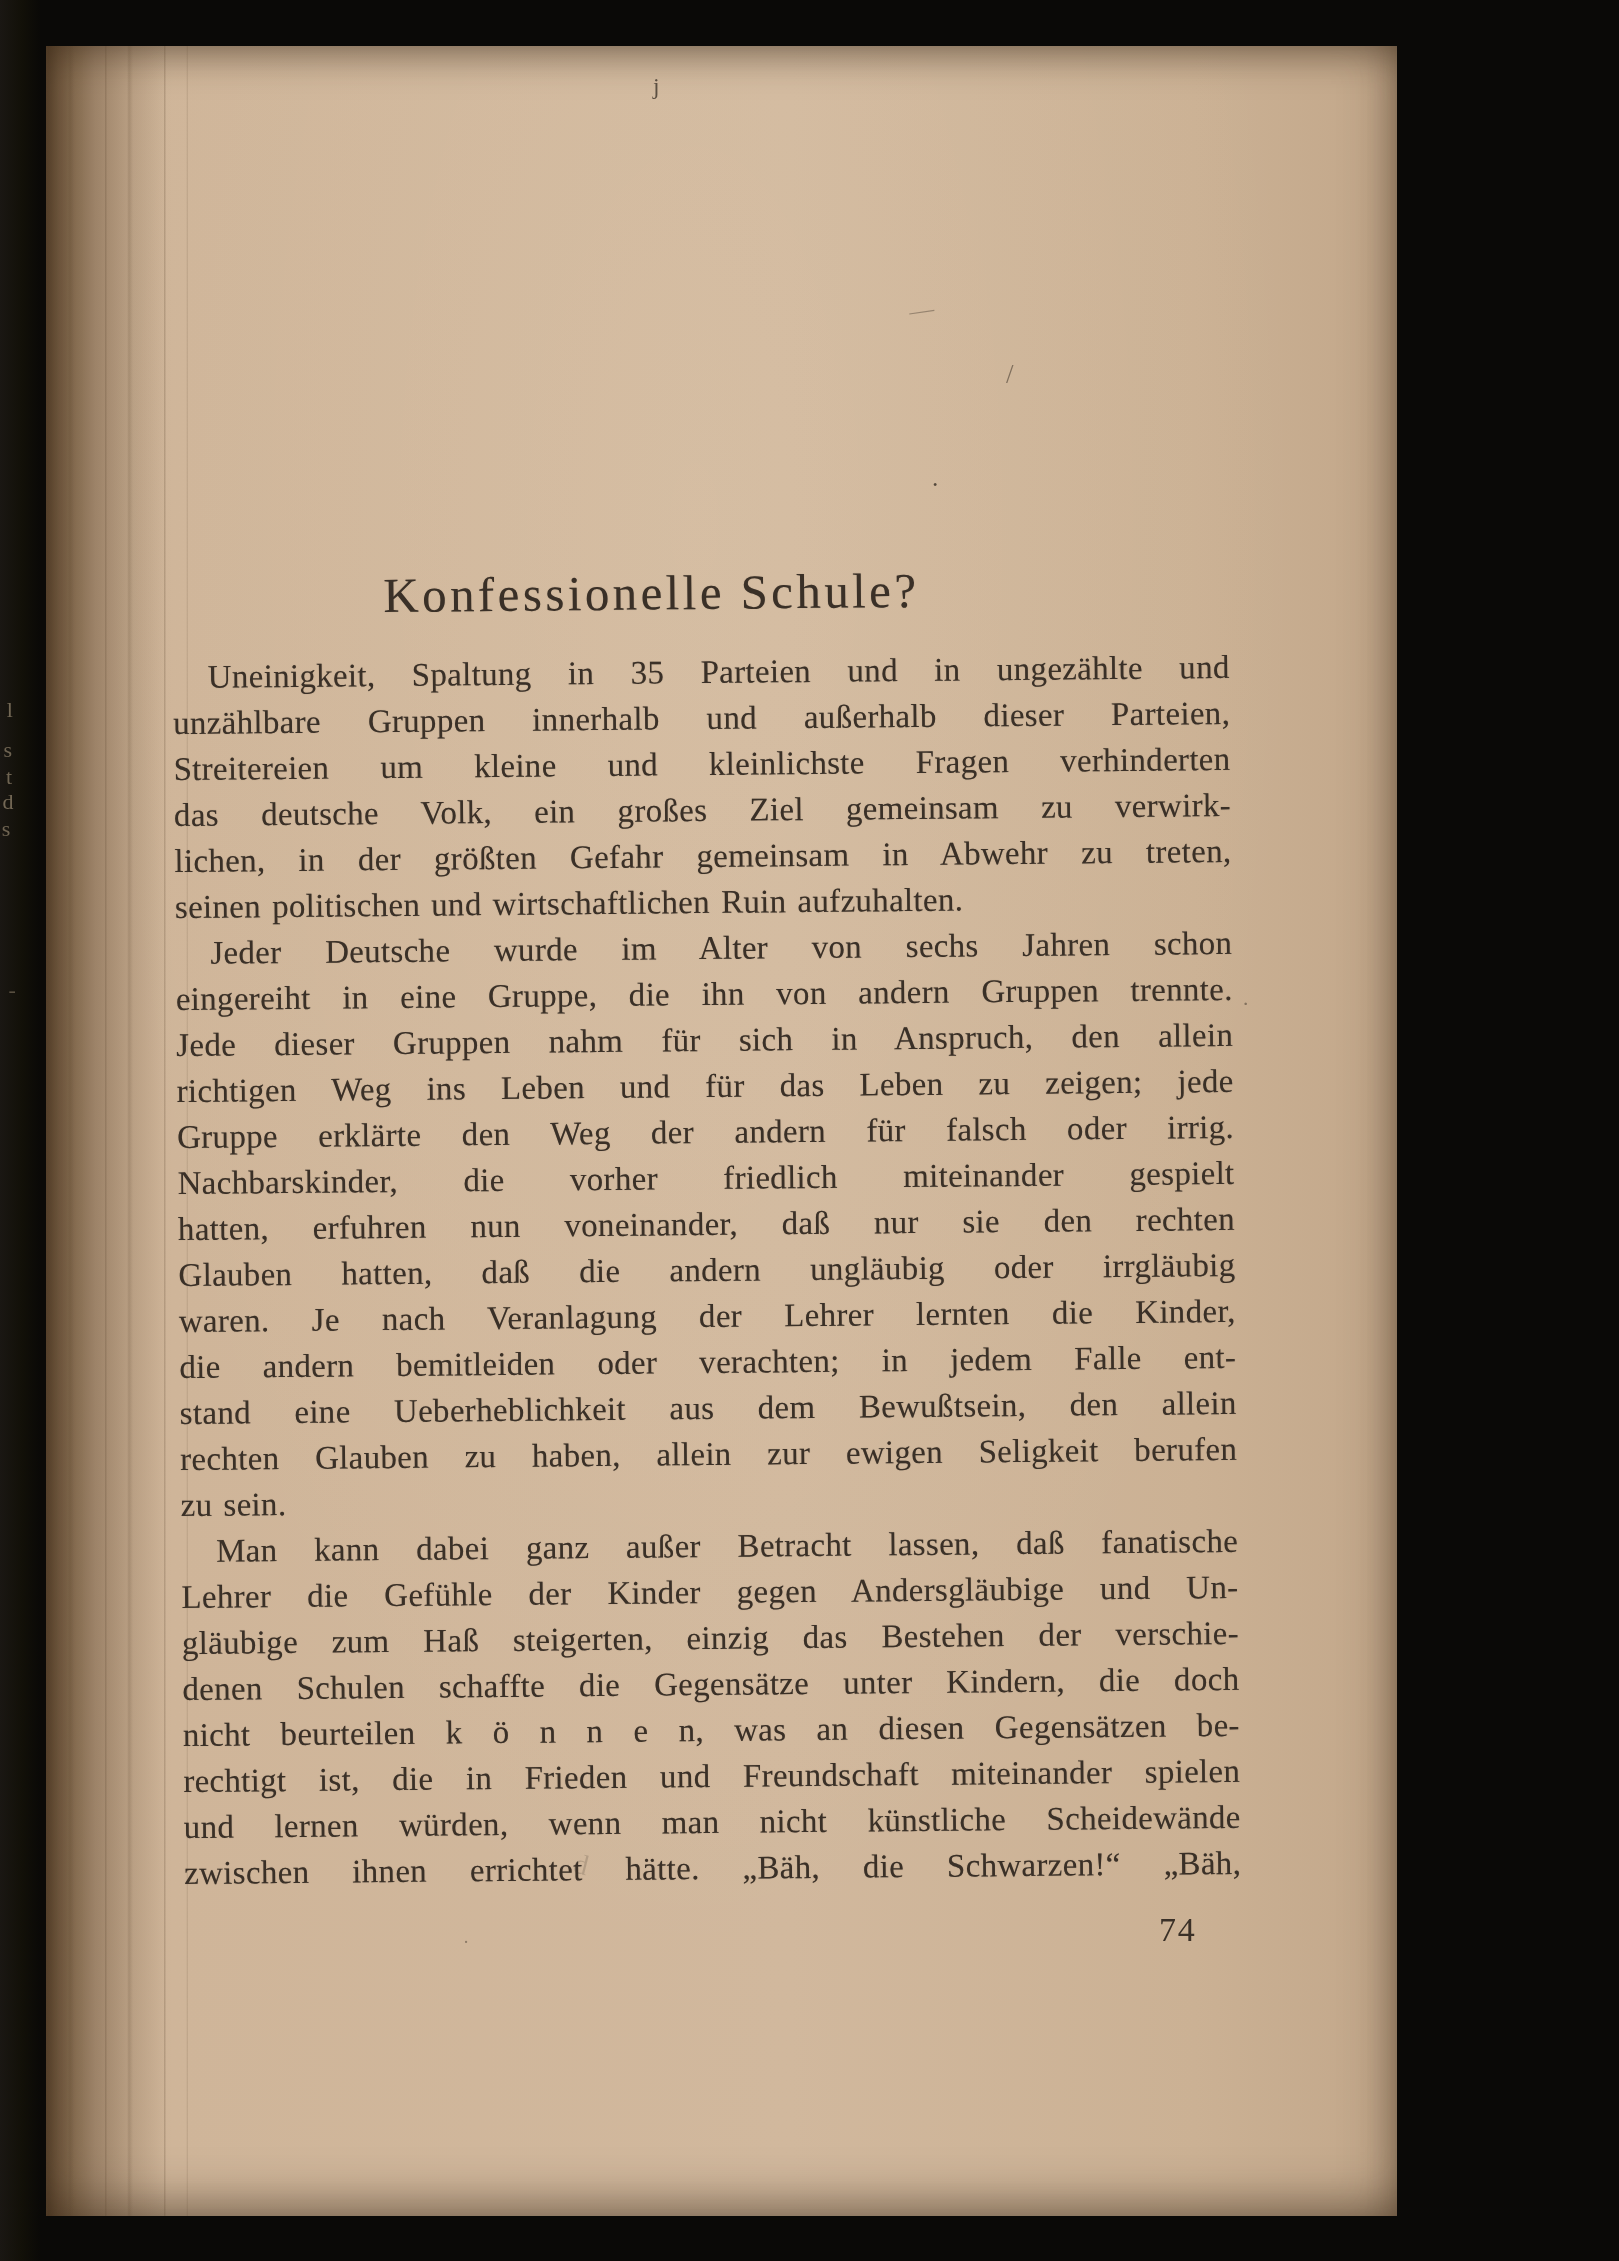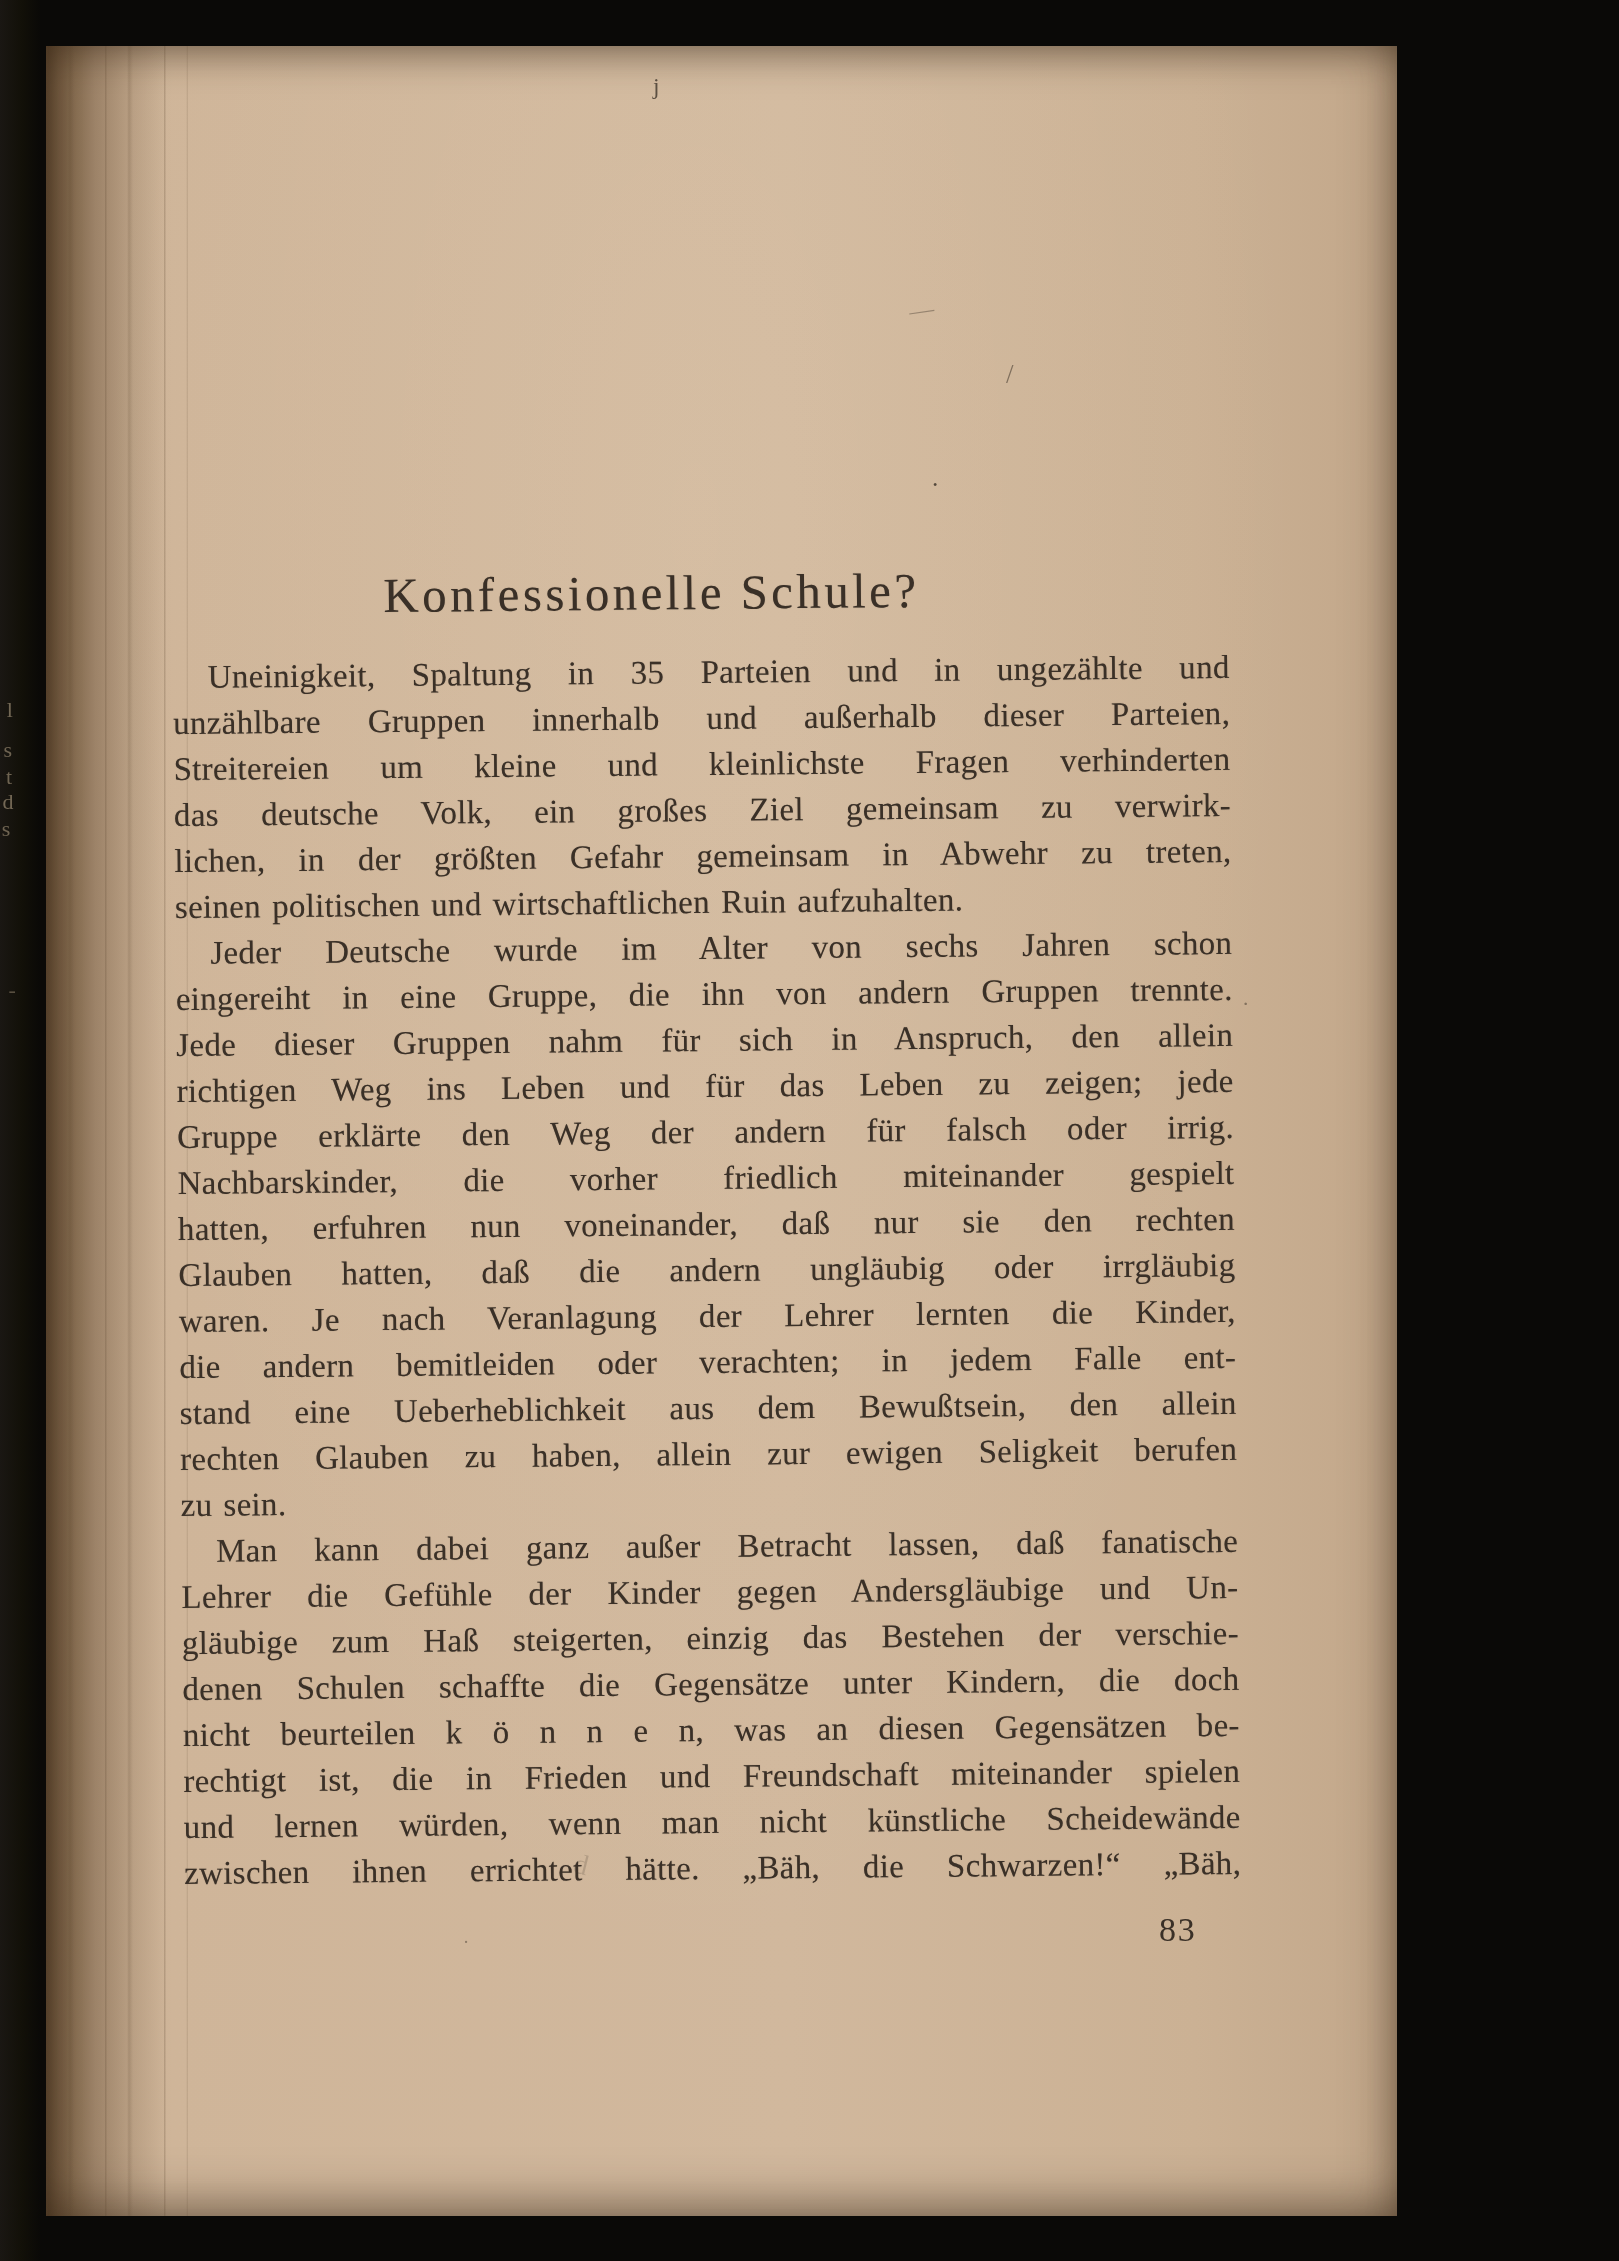--- a/index.html
+++ b/index.html
@@ -179,21 +179,21 @@
         <div class="line">Lehrer die Gefühle der Kinder gegen Andersgläubige und Un-</div>
         <div class="line">gläubige zum Haß steigerten, einzig das Bestehen der verschie-</div>
         <div class="line">denen Schulen schaffte die Gegensätze unter Kindern, die doch</div>
         <div class="line">nicht beurteilen k ö n n e n, was an diesen Gegensätzen be-</div>
         <div class="line">rechtigt ist, die in Frieden und Freundschaft miteinander spielen</div>
         <div class="line">und lernen würden, wenn man nicht künstliche Scheidewände</div>
         <div class="line">zwischen ihnen errichtet hätte. „Bäh, die Schwarzen!“ „Bäh,</div>
       </div>
     </div>
 
-    <div class="pagenum">83</div>
+    <div class="pagenum">74</div>
 
     <span class="art a1">j</span>
     <span class="art a2">—</span>
     <span class="art a3">/</span>
     <span class="art a4">·</span>
     <span class="art a5">·</span>
     <span class="art a6">d</span>
     <span class="art a7">·</span>
   </div>
 </div>

